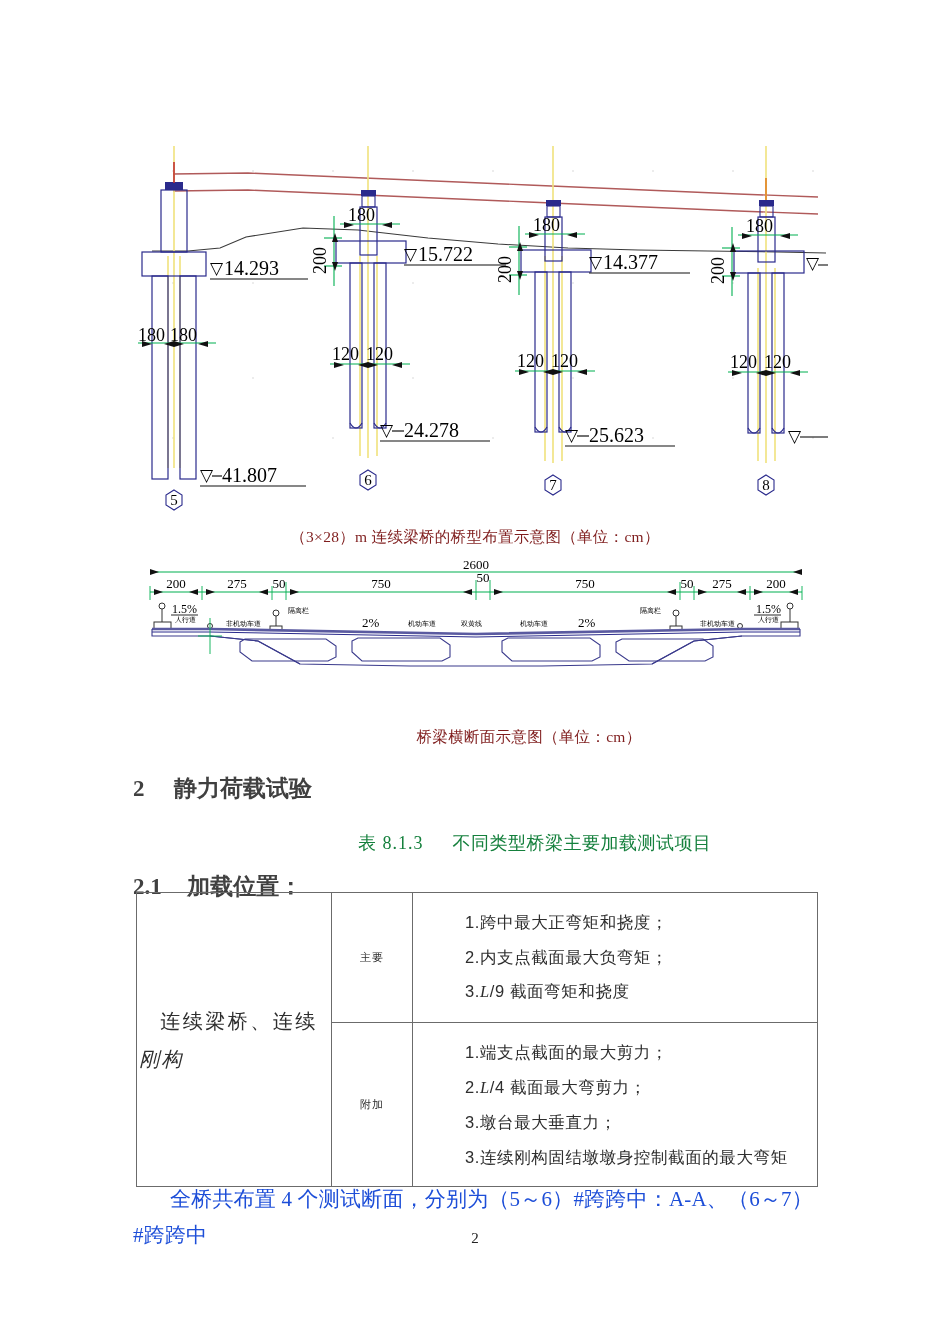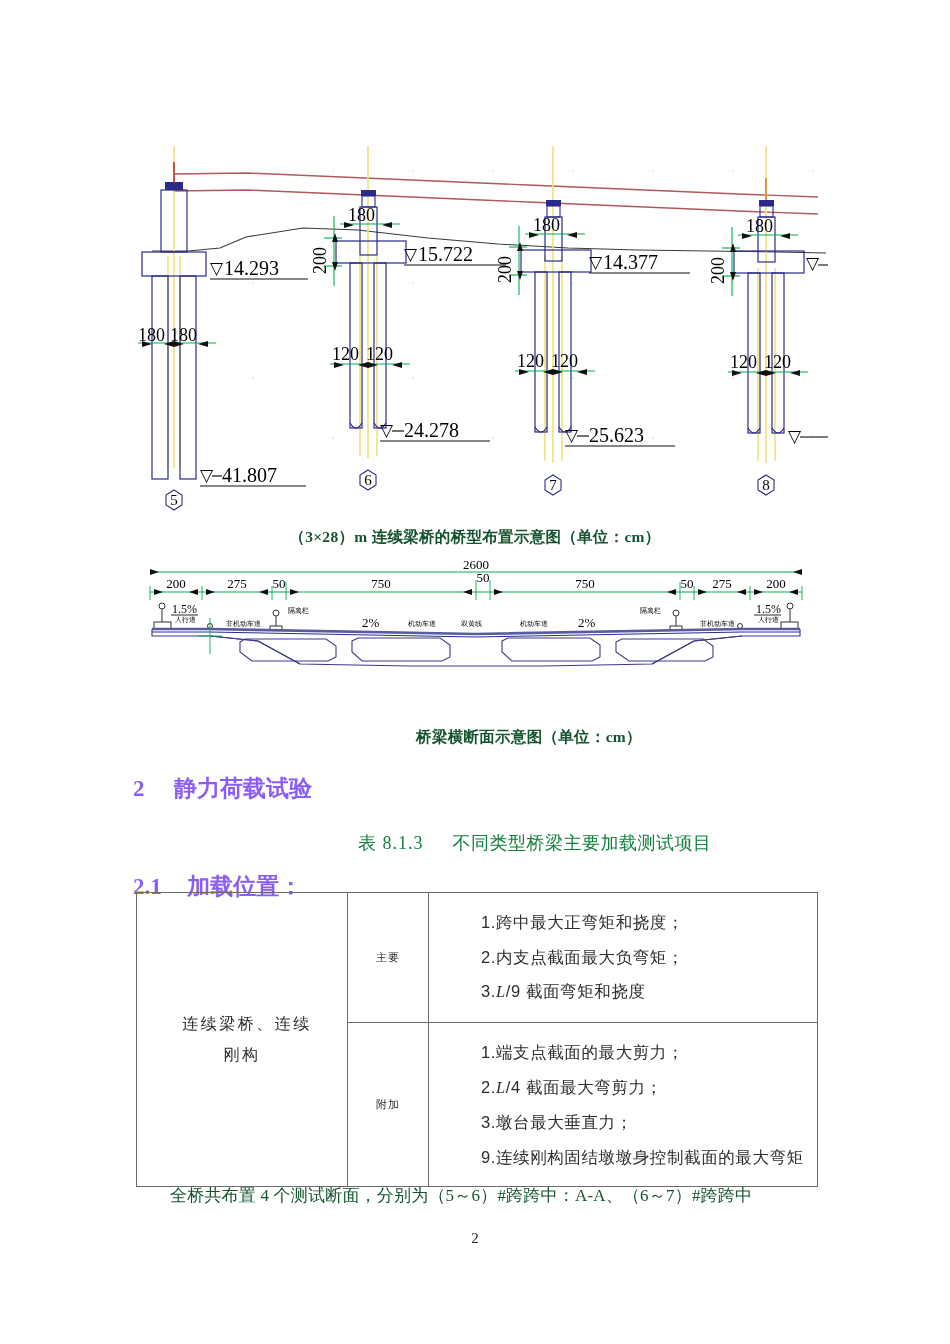--- a/index.html
+++ b/index.html
@@ -30,45 +30,45 @@
     font-family: "Liberation Serif", serif;
     fill: #000;
   }
 
   
   .fig-caption {
     position: absolute;
     width: 100%;
     text-align: center;
     font-family: "Liberation Serif", "DejaVu Serif", serif;
-    font-weight: bold;
+    font-weight: normal;
     font-size: 15.5px;
     letter-spacing: 0.3px;
-    color: #14532d;
+    color: #7f1d1d;
   }
   #elevation-caption { top: 527px; left: 0; }
   #section-caption  { top: 727px; left: 16px; margin-left: 38px; }
 
   
   #section-figure {
     position: absolute;
     left: 140px;
     top: 556px;
     width: 672px;
     height: 152px;
   }
   #section-figure svg { display: block; }
 
   
   .heading1 {
     position: absolute;
     font-family: "Liberation Serif", "DejaVu Serif", serif;
     font-weight: bold;
     font-size: 23px;
-    color: #8b5cf6;
+    color: #404040;
     white-space: nowrap;
   }
   #h-static-test { left: 133px; top: 773px; }
   #h-load-pos    { left: 133px; top: 836px; margin-top: 35px; }
 
   #table-title {
     position: absolute;
     left: 358px;
     top: 831px;
     font-family: "Liberation Sans", "DejaVu Sans", sans-serif;
@@ -95,53 +95,53 @@
     color: #2e2e2e;
   }
   #load-table td {
     border: 1px solid #6b6b6b;
     vertical-align: middle;
     padding: 0;
   }
   #load-table .col-type {
     width: 190px;
     text-align: center;
-    font-size: 16px;
+    font-size: 20px;
     letter-spacing: 2.5px;
     line-height: 1.9;
-    padding: 0 10px;
+    padding: 0 2px;
   }
   #load-table .col-cat {
     width: 80px;
     text-align: center;
     font-size: 11px;
     letter-spacing: 1px;
   }
   #load-table .col-items {
     padding: 12px 20px 12px 52px;
     font-size: 16.5px;
     line-height: 2.1;
     letter-spacing: 0.6px;
   }
   #load-table .col-items div { white-space: nowrap; }
   #load-table .ital { font-family: "Liberation Serif", serif; font-style: italic; }
   .type-line1 { display:block; text-indent: 10px; }
-  .type-line2 { display:block; text-align: center; text-indent: 0px; }
+  .type-line2 { display:block; text-align: left; text-indent: 0px; font-style: italic; }
 
   
   #body-paragraph {
     position: absolute;
     left: 133px;
     top: 1182px;
     width: 690px;
     font-family: "Liberation Serif", "DejaVu Serif", serif;
-    font-size: 17px;
+    font-size: 21px;
     line-height: 1.7;
     text-indent: 37px;
-    color: #14532d;
+    color: #1d4ed8;
     letter-spacing: 0.2px;
   }
 
   #page-number {
     position: absolute;
     top: 1230px;
     left: 0;
     width: 950px;
     text-align: center;
     font-family: "Liberation Serif", "DejaVu Serif", serif;
@@ -555,21 +555,21 @@
         <div>
           <span>1.端支点截面的最大剪力；</span>
         </div>
         <div>
           <span>2.</span><span class="ital">L</span><span>/4 截面最大弯剪力；</span>
         </div>
         <div>
           <span>3.墩台最大垂直力；</span>
         </div>
         <div>
-          <span>9.连续刚构固结墩墩身控制截面的最大弯矩</span>
+          <span>3.连续刚构固结墩墩身控制截面的最大弯矩</span>
         </div>
       </td>
     </tr>
   </tbody>
 </table>
 
 <div id="body-paragraph">全桥共布置 4 个测试断面，分别为（5～6）#跨跨中：A-A、（6～7）#跨跨中</div>
 
 <div id="page-number">2</div>
 

